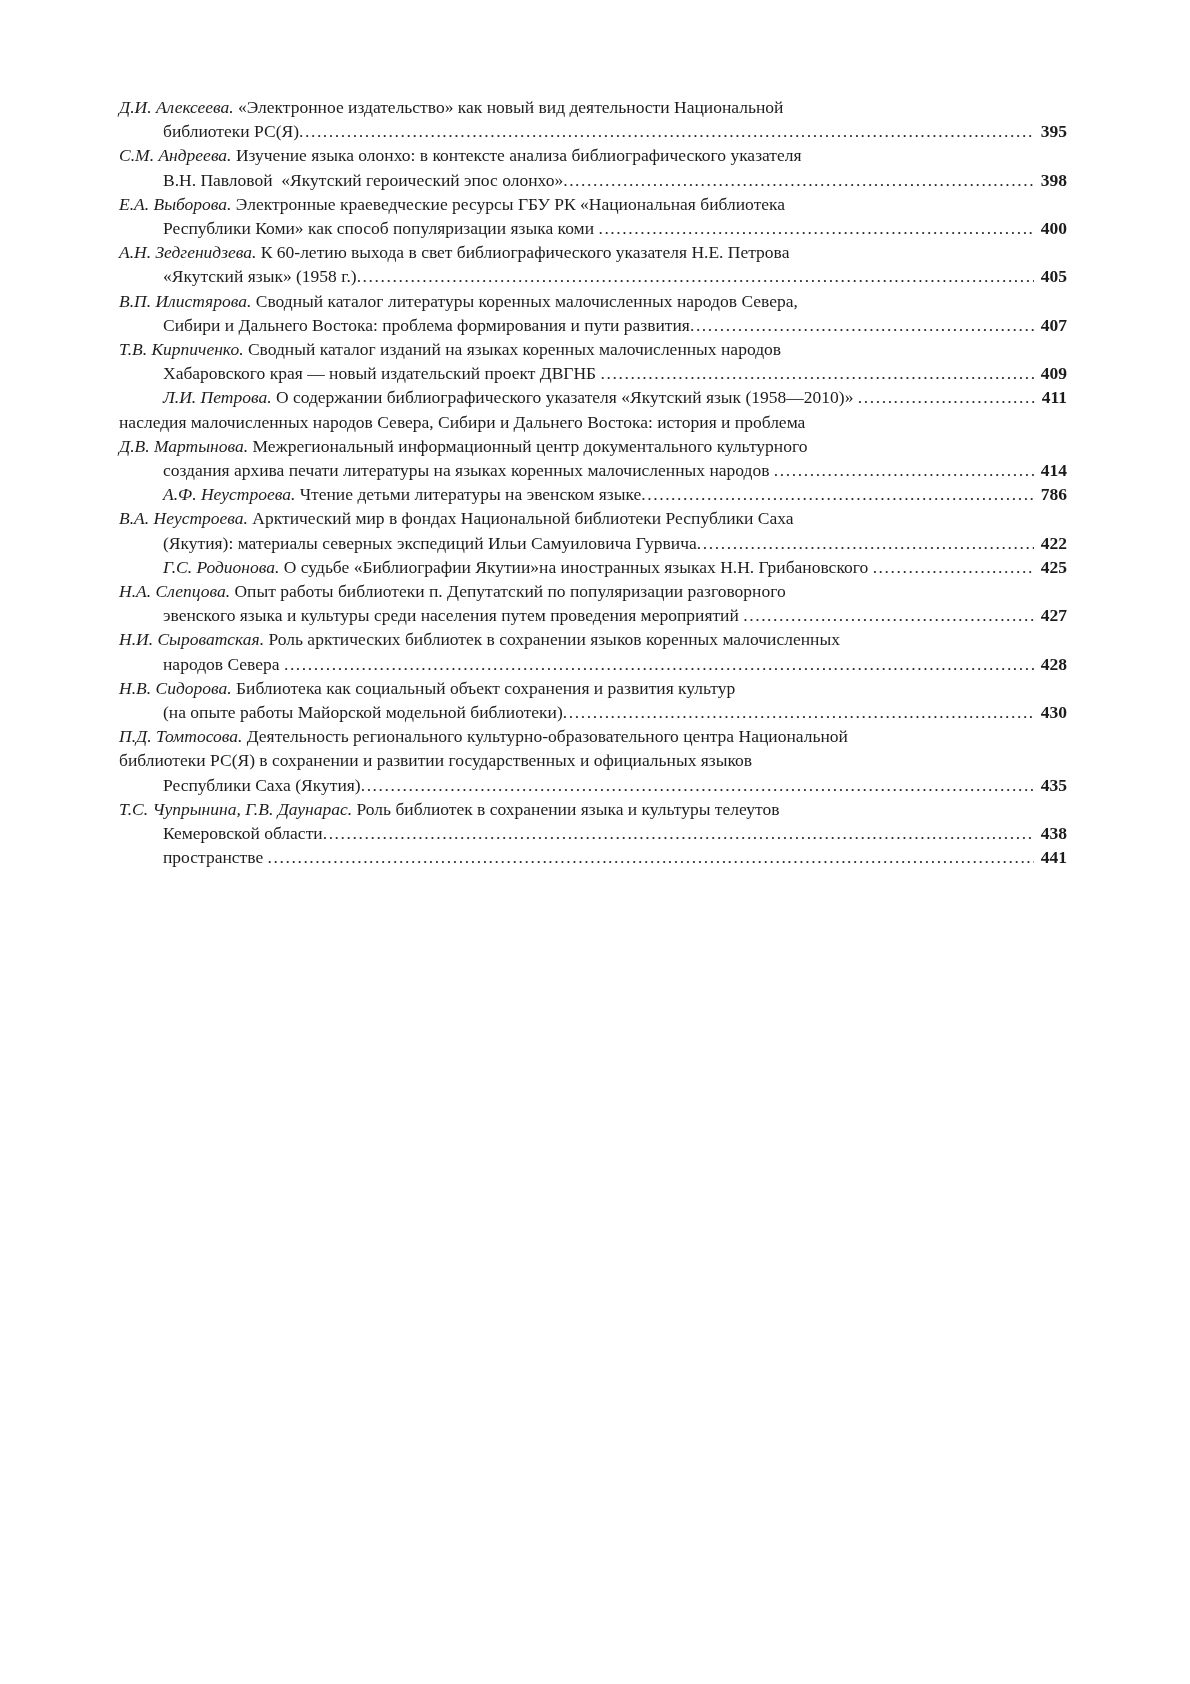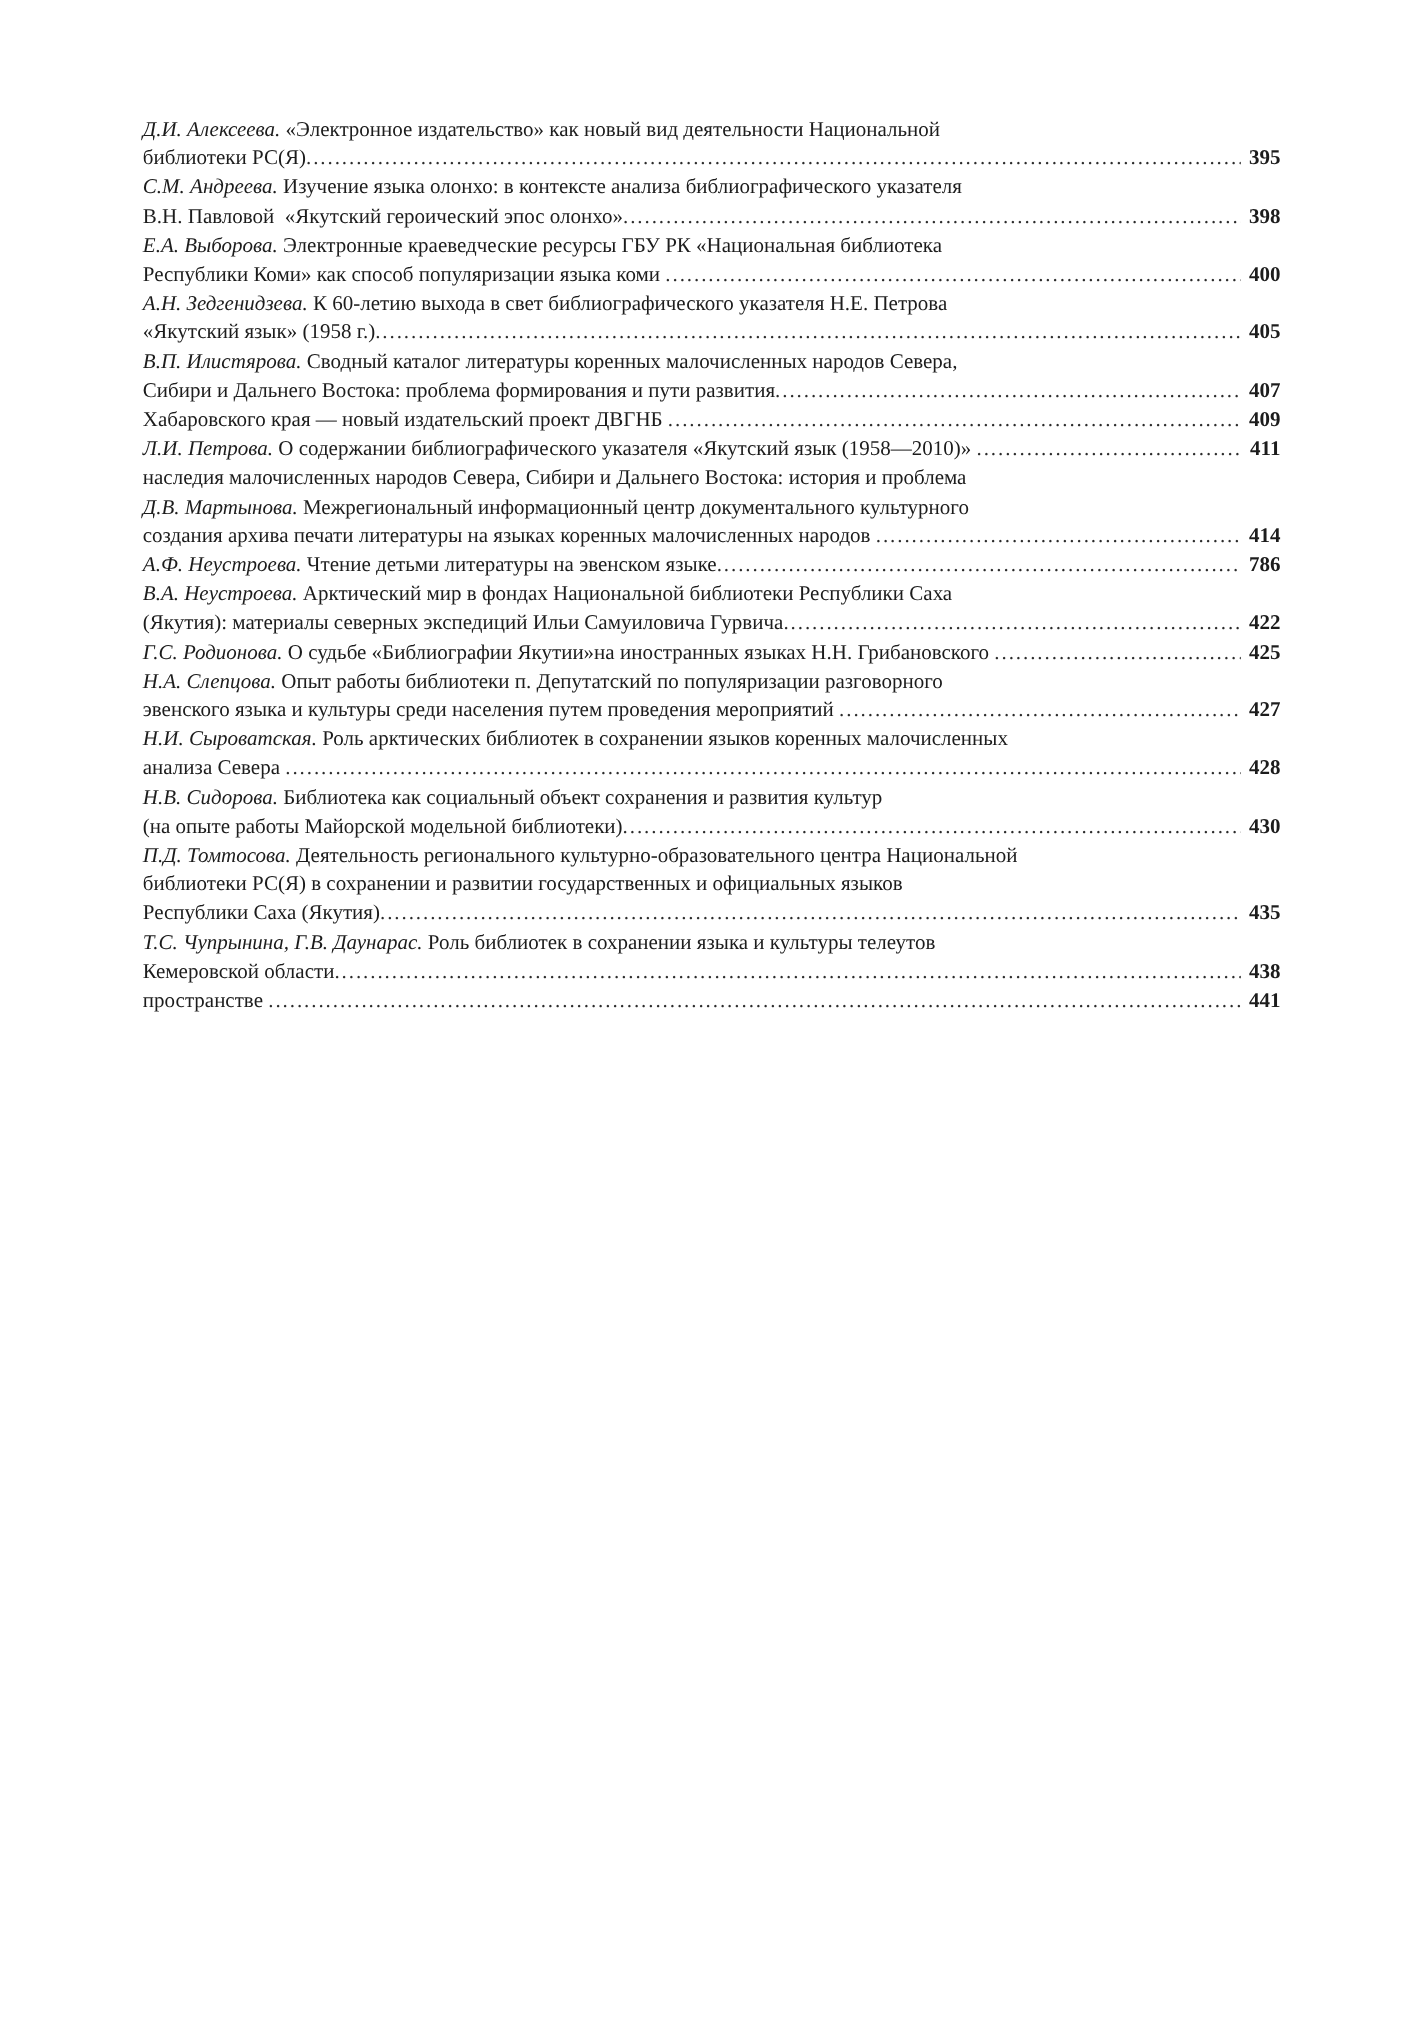--- a/index.html
+++ b/index.html
@@ -26,20 +26,21 @@
   .entry {
     margin: 0;
     padding: 0;
   }
   .line {
     white-space: nowrap;
   }
   .line.last {
     display: flex;
     align-items: flex-start;
+    margin-left: 44px;
   }
   .ltext {
     flex: 0 0 auto;
     white-space: pre;
   }
   .author {
     font-style: italic;
   }
   .leader {
     flex: 1 1 auto;
@@ -94,20 +95,21 @@
       </div>
       <div class="entry">
         <div class="line"><span class="author">В.П. Илистярова.</span> Сводный каталог литературы коренных малочисленных народов Севера,</div>
         <div class="line last">
           <span class="ltext">Сибири и Дальнего Востока: проблема формирования и пути развития</span>
           <span class="leader">................................................................................................................................................................................................................................................</span>
           <span class="pg">407</span>
         </div>
       </div>
       <div class="entry">
+        <div class="line"><span class="author">Т.В. Кирпиченко.</span> Сводный каталог изданий на языках коренных малочисленных народов</div>
         <div class="line last">
           <span class="ltext">Хабаровского края — новый издательский проект ДВГНБ </span>
           <span class="leader">................................................................................................................................................................................................................................................</span>
           <span class="pg">409</span>
         </div>
       </div>
       <div class="entry">
         <div class="line last">
           <span class="ltext"><span class="author">Л.И. Петрова.</span> О содержании библиографического указателя «Якутский язык (1958—2010)» </span>
           <span class="leader">................................................................................................................................................................................................................................................</span>
@@ -149,21 +151,21 @@
         <div class="line"><span class="author">Н.А. Слепцова.</span> Опыт работы библиотеки п. Депутатский по популяризации разговорного</div>
         <div class="line last">
           <span class="ltext">эвенского языка и культуры среди населения путем проведения мероприятий </span>
           <span class="leader">................................................................................................................................................................................................................................................</span>
           <span class="pg">427</span>
         </div>
       </div>
       <div class="entry">
         <div class="line"><span class="author">Н.И. Сыроватская.</span> Роль арктических библиотек в сохранении языков коренных малочисленных</div>
         <div class="line last">
-          <span class="ltext">анализа Севера </span>
+          <span class="ltext">народов Севера </span>
           <span class="leader">................................................................................................................................................................................................................................................</span>
           <span class="pg">428</span>
         </div>
       </div>
       <div class="entry">
         <div class="line"><span class="author">Н.В. Сидорова.</span> Библиотека как социальный объект сохранения и развития культур</div>
         <div class="line last">
           <span class="ltext">(на опыте работы Майорской модельной библиотеки)</span>
           <span class="leader">................................................................................................................................................................................................................................................</span>
           <span class="pg">430</span>

